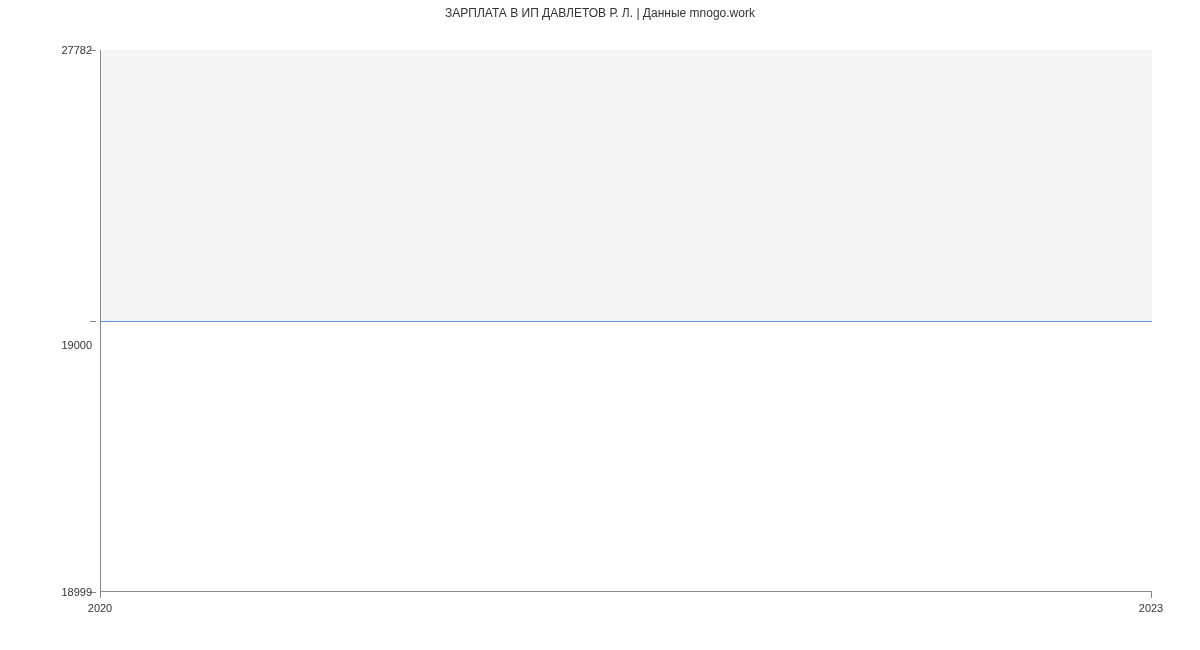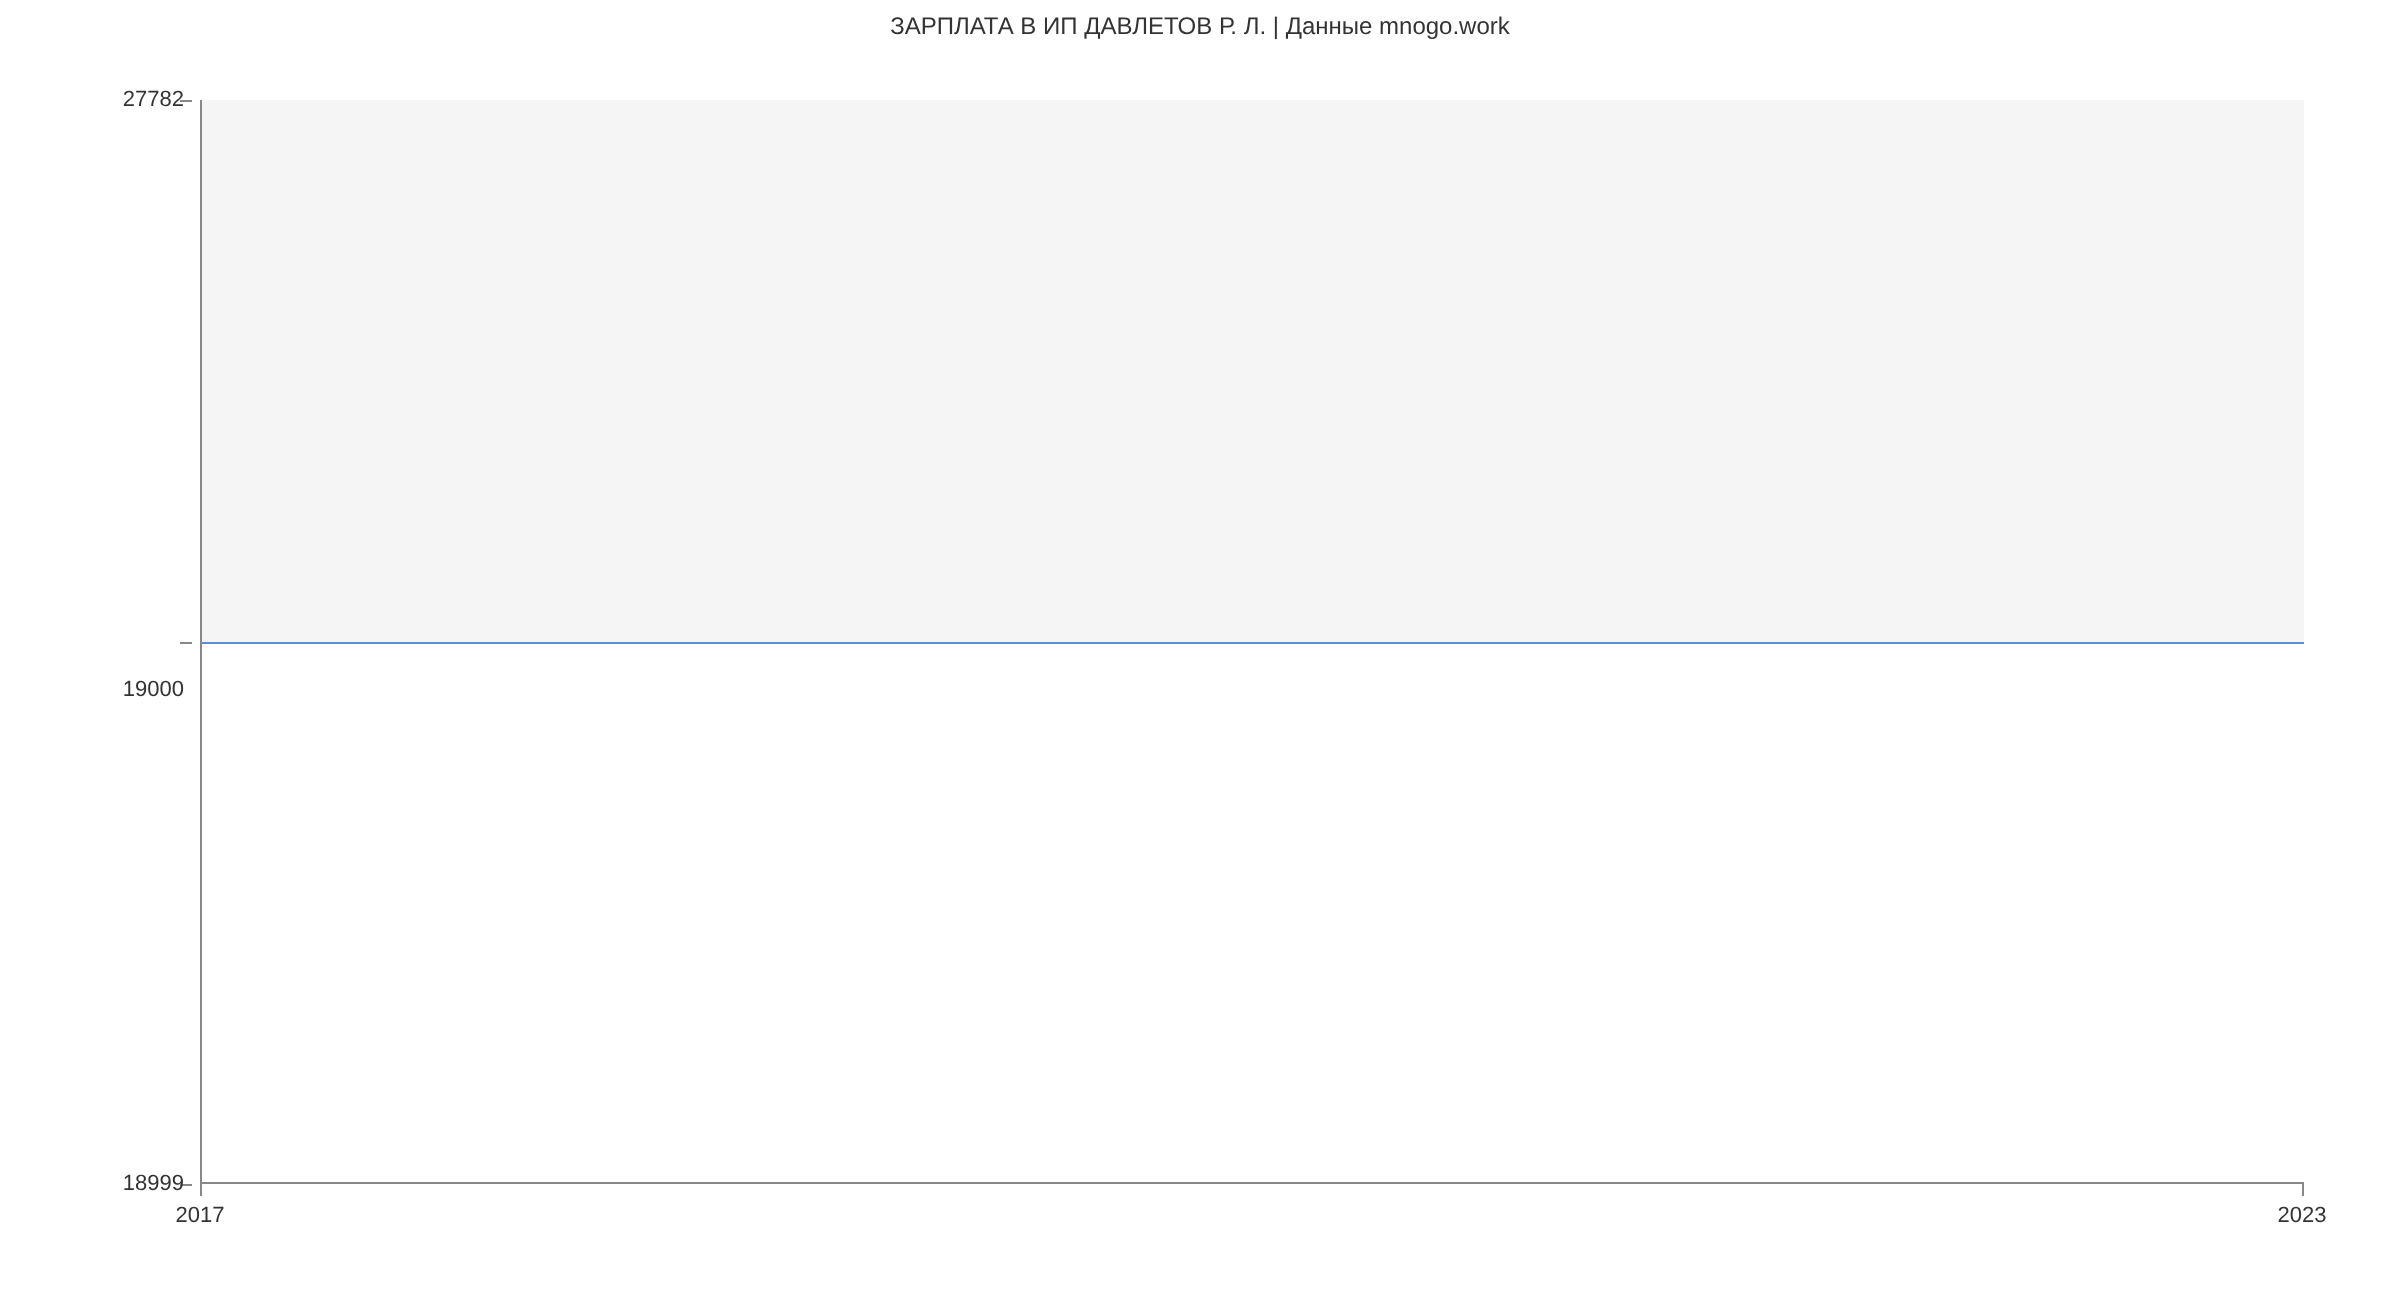--- a/index.html
+++ b/index.html
@@ -99,14 +99,14 @@
 <div class="y-tick mid"></div>
 <div class="y-tick bot"></div>
 
 <div class="y-label top">27782</div>
 <div class="y-label mid">19000</div>
 <div class="y-label bot">18999</div>
 
 <div class="x-tick left"></div>
 <div class="x-tick right"></div>
 
-<div class="x-label left">2017</div>
+<div class="x-label left">2020</div>
 <div class="x-label right">2023</div>
 
 </body></html>

